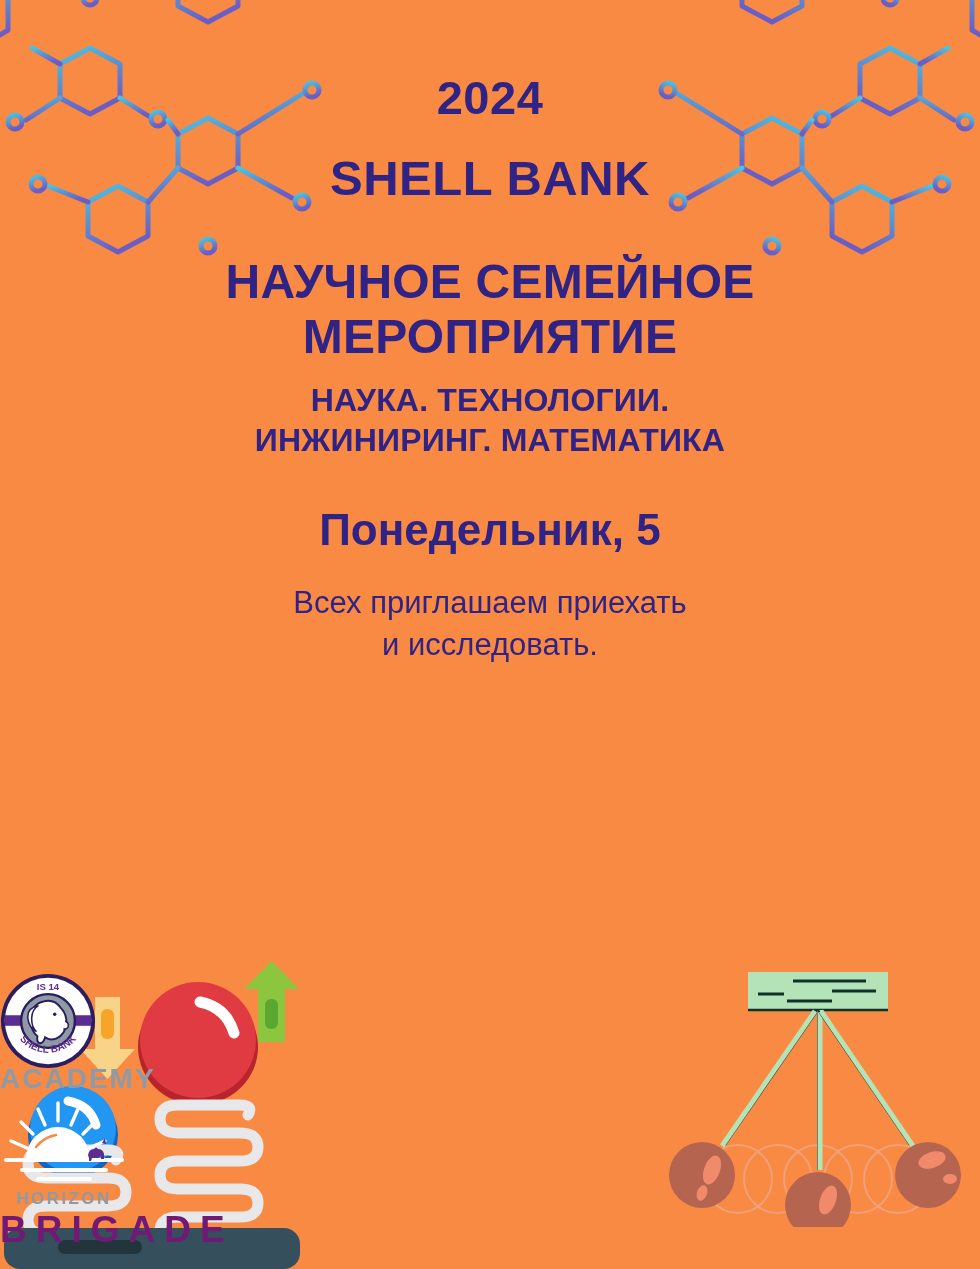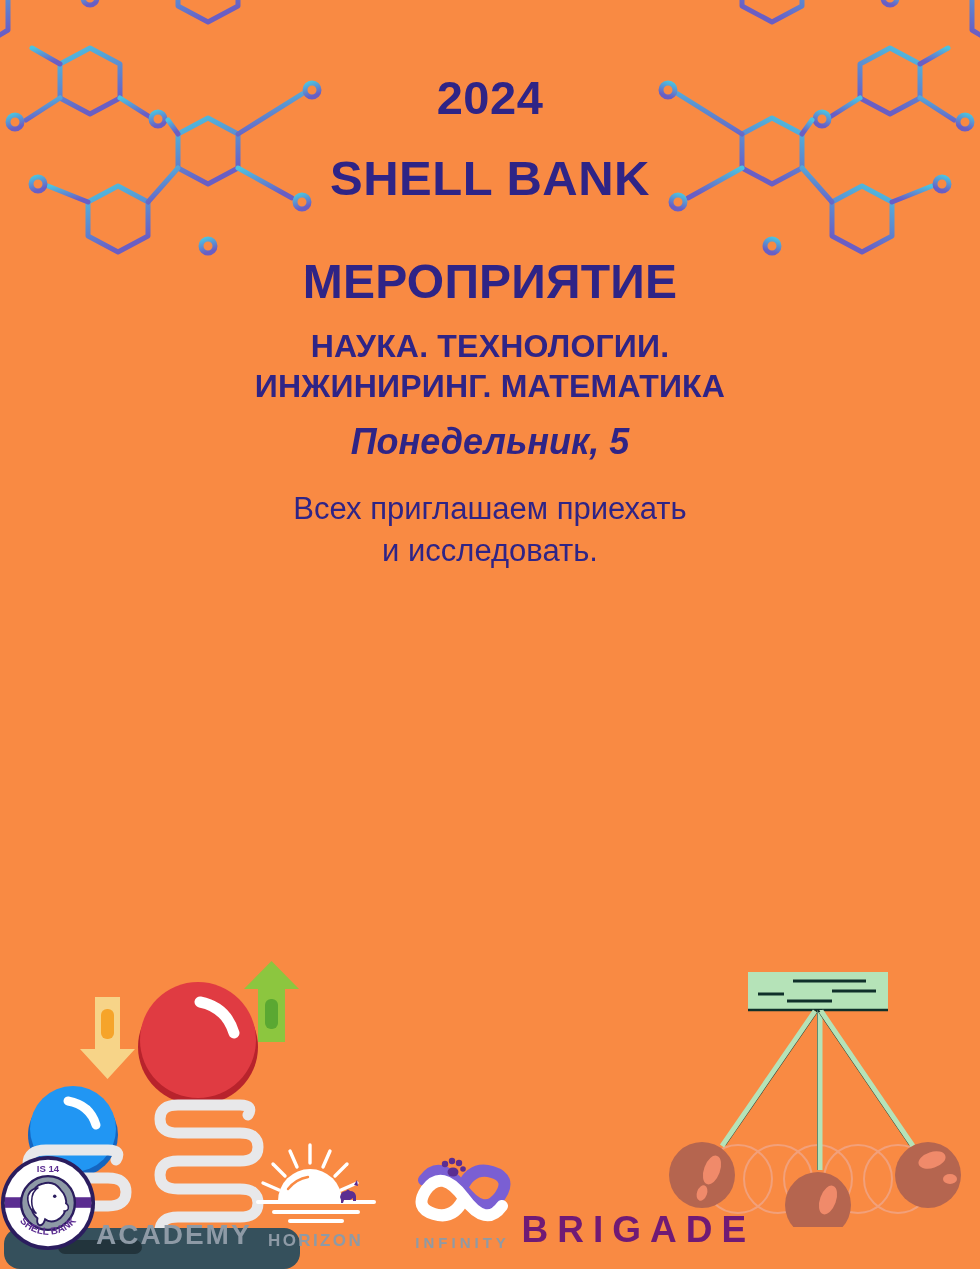--- a/index.html
+++ b/index.html
@@ -48,24 +48,23 @@
     letter-spacing:.2px;
     padding:0 120px;
   }
   .subtitle{
     font-size:32px;font-weight:bold;
     margin-top:16px;line-height:1.25;
     letter-spacing:.2px;
     padding:0 130px;
   }
   .datetime{
-    font-size:36px;font-weight:bold;
-    margin-top:12px;line-height:1.35;
+    font-size:44px;font-weight:bold;
+    margin-top:40px;line-height:1.35;
     padding:0 160px;
-    font-style:italic;
   }
   .invite{
     font-size:31px;font-weight:normal;
     margin-top:22px;line-height:1.35;
     padding:0 180px;
   }
   .theme{
     font-size:41px;font-weight:normal;
     margin-top:16px;line-height:1.35;
     padding:0 250px;
@@ -74,21 +73,21 @@
   
   .springs{position:absolute;left:0;bottom:0;width:320px;height:312px;}
 
   
   .pendulum{position:absolute;right:0;bottom:42px;width:320px;height:270px;}
 
   
   .logostack{
     position:absolute;
     left:0;right:0;bottom:18px;
-    display:flex;flex-direction:row;align-items:flex-end;
+    display:flex;flex-direction:column;align-items:flex-start;
   }
   .badge{width:96px;height:96px;display:block;}
   .academy{
     font-size:28px;font-weight:bold;letter-spacing:2px;
     color:#8e9aa6;margin-top:-6px;
   }
   .sublogos{
     display:flex;align-items:flex-end;gap:24px;margin-top:4px;
   }
   .logoitem{display:flex;flex-direction:column;align-items:center;}
@@ -183,20 +182,21 @@
       <line x1="106" y1="216" x2="66" y2="200"></line>
       <circle cx="56" cy="198" r="7"></circle>
     </g>
   </svg>
 
   <div class="content">
     <div class="year">2024</div>
     <div class="brandline">SHELL BANK</div>
 
     <div class="maintitle">
+      <div>НАУЧНОЕ СЕМЕЙНОЕ</div>
       <div>МЕРОПРИЯТИЕ</div>
     </div>
 
     <div class="subtitle">
       <div>НАУКА. ТЕХНОЛОГИИ.</div>
       <div>ИНЖИНИРИНГ. МАТЕМАТИКА</div>
     </div>
 
     <div class="datetime">
       <div>Понедельник, 5</div>
@@ -331,33 +331,19 @@
           </g>
 
           <g fill="#5b2d91">
             <path d="M88,56 q1,-6 6,-6 q2,-3 4,0 q5,0 6,5 l0,5 l-3,0 l0,-3 l-3,2 l-6,0 l-1,3 l-2,0 l0,-3 z"></path>
             <path d="M102,44 l3,-5 l1,6 z"></path>
           </g>
         </svg>
         <div class="logolabel">HORIZON</div>
       </div>
 
-      <div class="logoitem">
-        <svg width="118" height="92" viewBox="0 0 118 92">
-          <path d="M20,36 q16,-22 38,8 q22,30 38,8 q12,-18 -8,-24 q-20,-6 -30,16" fill="none" stroke="#7a5fd3" stroke-width="12" stroke-linecap="round"></path>
-          <path d="M98,62 q-16,22 -38,-8 q-22,-30 -38,-8 q-12,18 8,24 q20,6 30,-16" fill="none" stroke="#ffffff" stroke-width="12" stroke-linecap="round"></path>
-          <g fill="#5b2d91">
-            <ellipse cx="49" cy="28" rx="5.5" ry="4.5"></ellipse>
-            <circle cx="41" cy="20" r="3.2"></circle>
-            <circle cx="48" cy="17" r="3.2"></circle>
-            <circle cx="55" cy="19" r="3.2"></circle>
-            <circle cx="59" cy="25" r="2.8"></circle>
-          </g>
-        </svg>
-        <div class="logolabel wide">INFINITY</div>
-      </div>
 
     </div>
 
     <div class="brigade">BRIGADE</div>
   </div>
 
 </div>
 
 </body></html>

